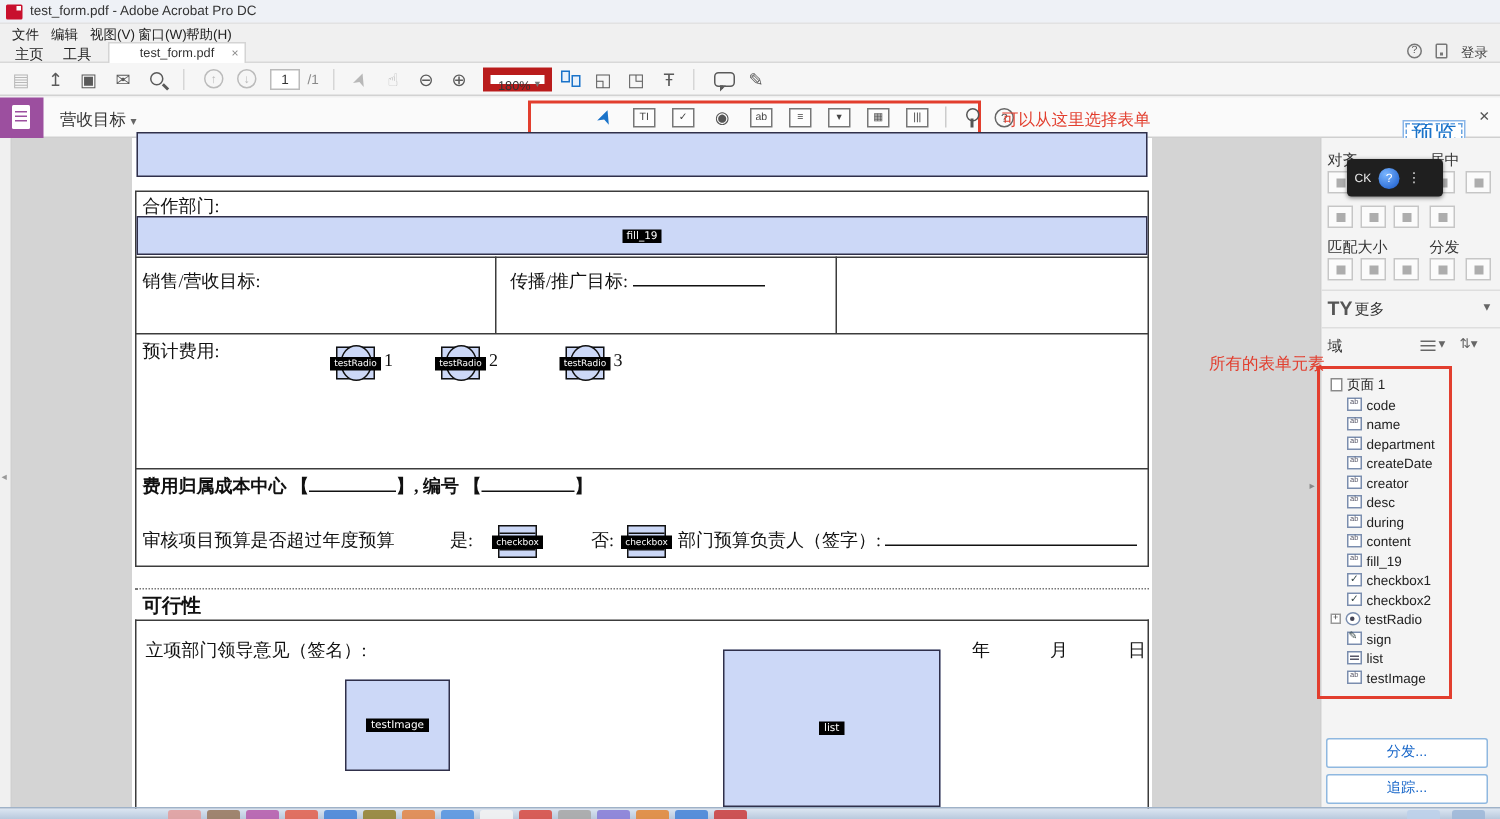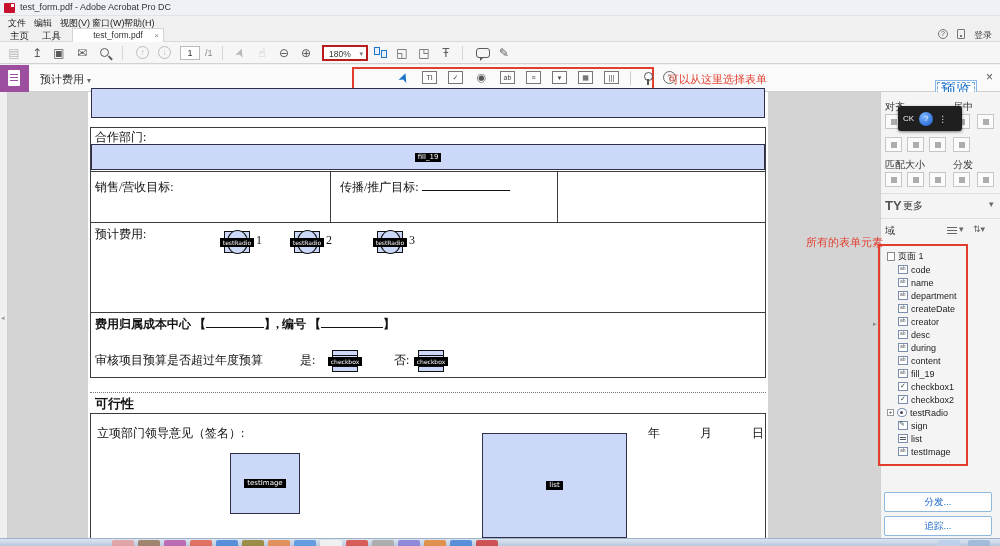--- a/index.html
+++ b/index.html
@@ -26,21 +26,21 @@
   #tabrow .device::after{ content:""; position:absolute; left:2px; bottom:1px; width:2px; height:2px; background:#777; }
   #tabrow .signin { font-size:9px; color:#444; }
 
   #toolbar { position:absolute; left:0; top:42px; width:1000px; height:22px; background:#f6f6f6; border-bottom:1px solid #d2d2d2; }
   #toolbar .ic { position:absolute; top:3px; font-size:12px; color:#5a5a5a; width:16px; text-align:center; line-height:16px; }
   #toolbar .gray { color:#b8b8b8; }
   #toolbar .circ { border:1px solid #bbb; border-radius:50%; width:13px; height:13px; font-size:8px; line-height:11px; top:4px; }
   #toolbar .sep { position:absolute; top:4px; width:1px; height:14px; background:#d6d6d6; }
   #toolbar .pagebox { position:absolute; left:180px; top:4px; width:20px; height:14px; border:1px solid #bbb; background:#fff; font-size:9px; text-align:center; line-height:12px; color:#333; }
   #toolbar .pagetotal { position:absolute; left:205px; top:6px; font-size:9px; color:#888; }
-  #toolbar .zoombox { position:absolute; left:322px; top:3px; width:46px; height:16px; border:2px solid #b91c1c; background:#fff; font-size:8.5px; color:#333; line-height:14px; padding-left:5px; }
+  #toolbar .zoombox { position:absolute; left:322px; top:3px; width:46px; height:16px; border:5px solid #b91c1c; background:#fff; font-size:8.5px; color:#333; line-height:14px; padding-left:5px; }
   #toolbar .zoombox .dd { position:absolute; right:3px; top:0; color:#777; font-size:7px; }
   #toolbar .pages-ic { position:absolute; left:374px; top:5px; width:14px; height:12px; }
   #toolbar .pages-ic i { position:absolute; width:6px; height:8px; border:1px solid #1a73c9; background:#e8f1fb; }
   #toolbar .pages-ic i:nth-child(1){ left:0; top:0; }
   #toolbar .pages-ic i:nth-child(2){ left:7px; top:3px; }
   .rot-select { display:inline-block; transform:rotate(-70deg); }
   .bubble { position:absolute; width:14px; height:10px; border:1px solid #5a5a5a; border-radius:3px; }
   .bubble::after { content:""; position:absolute; left:3px; bottom:-4px; border:2px solid transparent; border-top-color:#5a5a5a; border-left-color:#5a5a5a; }
   .searchic { position:absolute; width:9px; height:9px; border:1.5px solid #5a5a5a; border-radius:50%; }
   .searchic::after { content:""; position:absolute; left:7px; top:8px; width:5px; height:1.5px; background:#5a5a5a; transform:rotate(45deg); }
@@ -193,21 +193,21 @@
   <span class="sep" style="left:462px"></span>
   <span class="bubble" style="left:476px; top:6px"></span>
   <span class="ic" style="left:496px">✎</span>
 </div>
 
 <div id="formbar">
   <div class="purple">
       <span class="doc"></span>
     </div>
   <span class="mode">
-    <span>预计费用</span> <span class="dd">▾</span>
+    <span>营收目标</span> <span class="dd">▾</span>
   </span>
   <div class="redbox"></div>
   <div class="tools">
 
     <span class="ftool sel"><span class="rot-select">➤</span></span>
       <span class="ftool boxed">TI</span>
       <span class="ftool boxed">✓</span>
       <span class="ftool ">◉</span>
       <span class="ftool boxed">ab</span>
       <span class="ftool boxed">≡</span>
@@ -270,20 +270,21 @@
 
     <div class="dtext" style="left:7px; top:260px;">审核项目预算是否超过年度预算</div>
     <div class="dtext" style="left:212px; top:260px;">是:</div>
     <div class="ckbox" style="left:244px; top:258px;">
         <span class="ftag">checkbox</span>
       </div>
     <div class="dtext" style="left:306px; top:260px;">否:</div>
     <div class="ckbox" style="left:330px; top:258px;">
         <span class="ftag">checkbox</span>
       </div>
+    <div class="dtext" style="left:364px; top:260px;"><span>部门预算负责人（签字）:</span> <span class="uline" style="width:168px;"></span></div>
 
     <div class="dotline" style="left:2px; top:300px; width:676px;"></div>
     <div class="dtext dbold" style="left:7px; top:303px; font-size:13px;">可行性</div>
 
     <div class="tframe" style="left:2px; top:321px; width:676px; height:130px; border-bottom:none;"></div>
     <div class="dtext" style="left:9px; top:333px;">立项部门领导意见（签名）:</div>
     <div class="dtext" style="left:560px; top:333px;">年</div>
     <div class="dtext" style="left:612px; top:333px;">月</div>
     <div class="dtext" style="left:664px; top:333px;">日</div>
 

